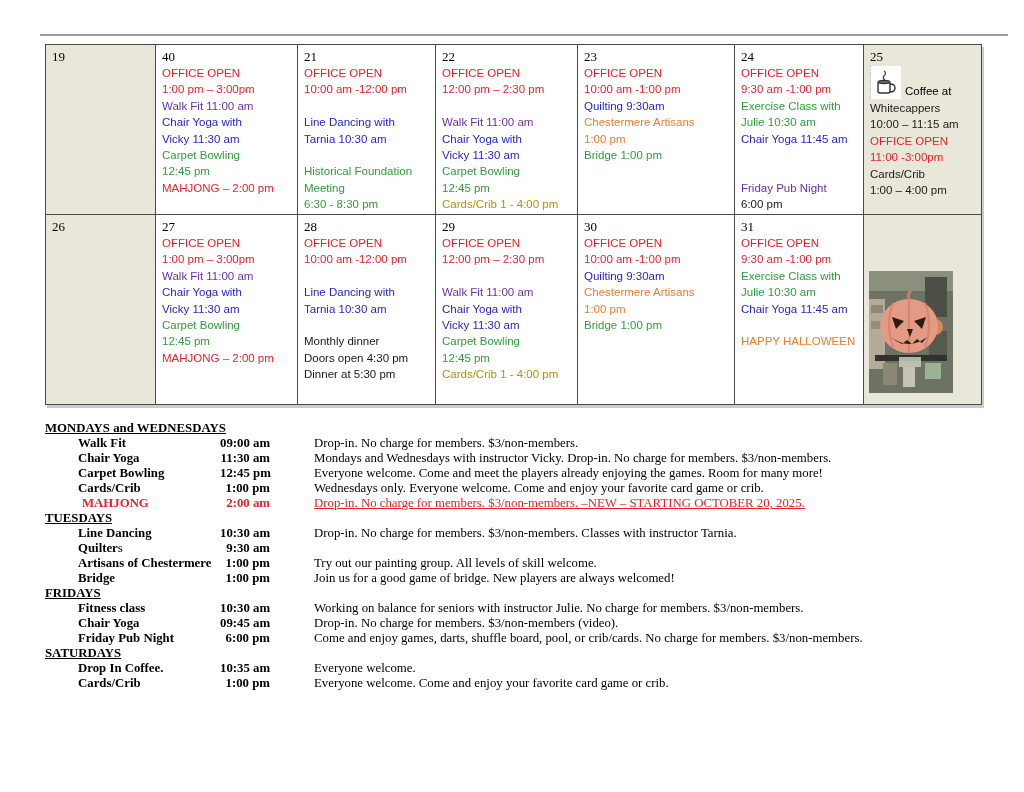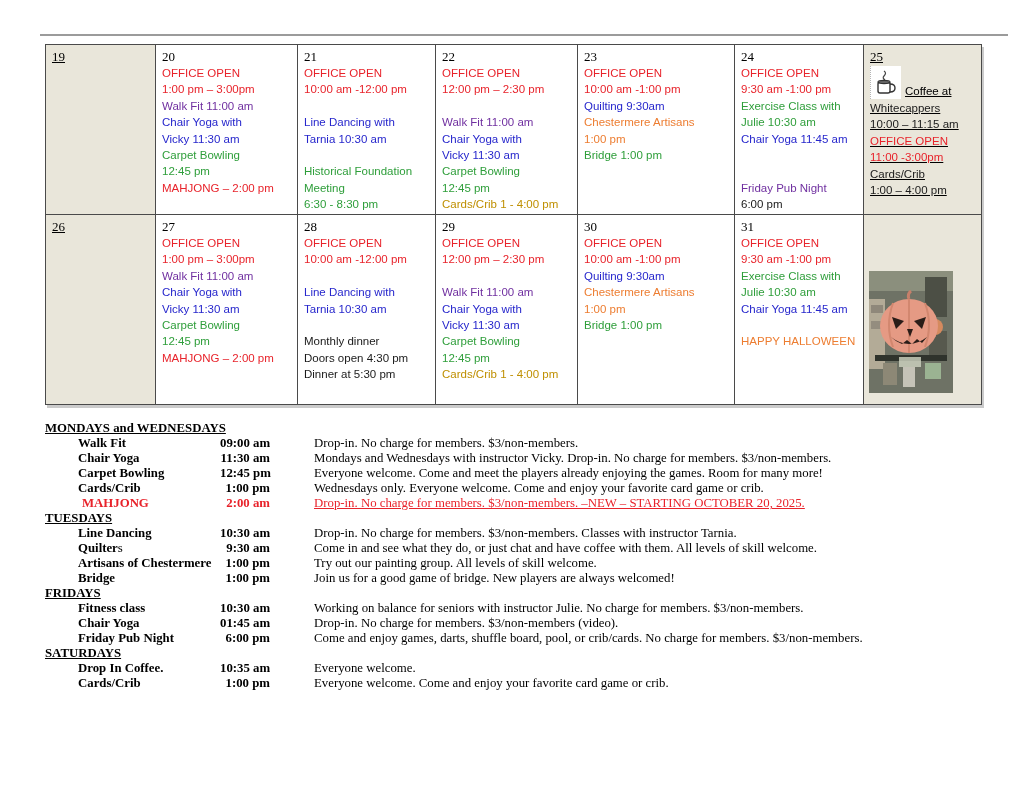--- a/index.html
+++ b/index.html
@@ -15,21 +15,21 @@
     display:grid;
     grid-template-columns:110px 142px 138px 142px 157px 129px 118px;
     grid-template-rows:170px 190px;
     border-left:1px solid #4a4a4a; border-top:1px solid #4a4a4a;
     box-shadow:2px 3px 0 rgba(160,160,160,0.55);
   }
   .cell {
     position:relative; border-right:1px solid #4a4a4a; border-bottom:1px solid #4a4a4a;
     padding:3px 5px 0 6px; background:#ffffff; overflow:hidden; box-sizing:border-box;
   }
-  .cell.shaded { background:#e9e6da;text-decoration:underline; }
+  .cell.shaded { background:#e9e6da; }
   .daynum { font-family:"Liberation Serif", serif; font-size:13px; color:#000; line-height:17px; }
   .line { font-size:11.5px; line-height:16.4px; min-height:16.4px; white-space:nowrap; }
 
   
   .coffee-row { display:flex; align-items:flex-end; height:34px; margin-bottom:1px; }
   .coffee-icon {
     width:30px; height:33px; background:#ffffff; border-left:1px dotted #b5b5b5;
     margin-right:4px; flex:none; display:flex; align-items:center; justify-content:center;
   }
   .coffee-text { font-size:11.5px; color:#000; padding-bottom:2px; }
@@ -55,21 +55,21 @@
 </head>
 <body>
 
 <div class="page">
   <div class="top-rule"></div>
   <div id="calendar">
       <div class="cell shaded">
         <div class="daynum">19</div>
       </div>
       <div class="cell">
-        <div class="daynum">20</div>
+        <div class="daynum">40</div>
         <div class="line" style="color: rgb(232, 35, 43);">OFFICE OPEN</div>
         <div class="line" style="color: rgb(232, 35, 43);">1:00 pm – 3:00pm</div>
         <div class="line" style="color: rgb(112, 48, 160);">Walk Fit 11:00 am</div>
         <div class="line" style="color: rgb(38, 38, 204);">Chair Yoga with</div>
         <div class="line" style="color: rgb(38, 38, 204);">Vicky 11:30 am</div>
         <div class="line" style="color: rgb(46, 158, 58);">Carpet Bowling</div>
         <div class="line" style="color: rgb(46, 158, 58);">12:45 pm</div>
         <div class="line" style="color: rgb(232, 35, 43);">MAHJONG – 2:00 pm</div>
       </div>
       <div class="cell">
@@ -249,41 +249,40 @@
       </div>
       <div class="sec-header">TUESDAYS</div>
       <div class="srow">
         <span class="nm"><span>Line Dancing</span></span>
         <span class="tm">10:30 am</span>
         <span class="ds">Drop-in.  No charge for members.  $3/non-members.  Classes with instructor Tarnia.</span>
       </div>
       <div class="srow">
         <span class="nm"><span>Quilter</span><span class="nosuffix">s</span></span>
         <span class="tm">9:30 am</span>
-        <span class="ds">Come in and see what they do, or just chat and have coffee with them.  All levels of skill welcome.</span>
       </div>
       <div class="srow">
         <span class="nm"><span>Artisans of Chestermere</span></span>
         <span class="tm">1:00 pm</span>
         <span class="ds">Try out our painting group.  All levels of skill welcome.</span>
       </div>
       <div class="srow">
         <span class="nm"><span>Bridge</span></span>
         <span class="tm">1:00 pm</span>
         <span class="ds"> Join us for a good game of bridge.  New players are always welcomed!</span>
       </div>
       <div class="sec-header">FRIDAYS</div>
       <div class="srow">
         <span class="nm"><span>Fitness class</span></span>
         <span class="tm">10:30 am</span>
         <span class="ds">Working on balance for seniors with instructor Julie. No charge for members.  $3/non-members.</span>
       </div>
       <div class="srow">
         <span class="nm"><span>Chair Yoga</span></span>
-        <span class="tm">01:45 am</span>
+        <span class="tm">09:45 am</span>
         <span class="ds">Drop-in.  No charge for members.  $3/non-members (video).</span>
       </div>
       <div class="srow">
         <span class="nm"><span>Friday Pub Night</span></span>
         <span class="tm">6:00 pm</span>
         <span class="ds">Come and enjoy games, darts, shuffle board, pool, or crib/cards. No charge for members. $3/non-members.</span>
       </div>
       <div class="sec-header">SATURDAYS</div>
       <div class="srow">
         <span class="nm"><span>Drop In Coffee.</span></span>

